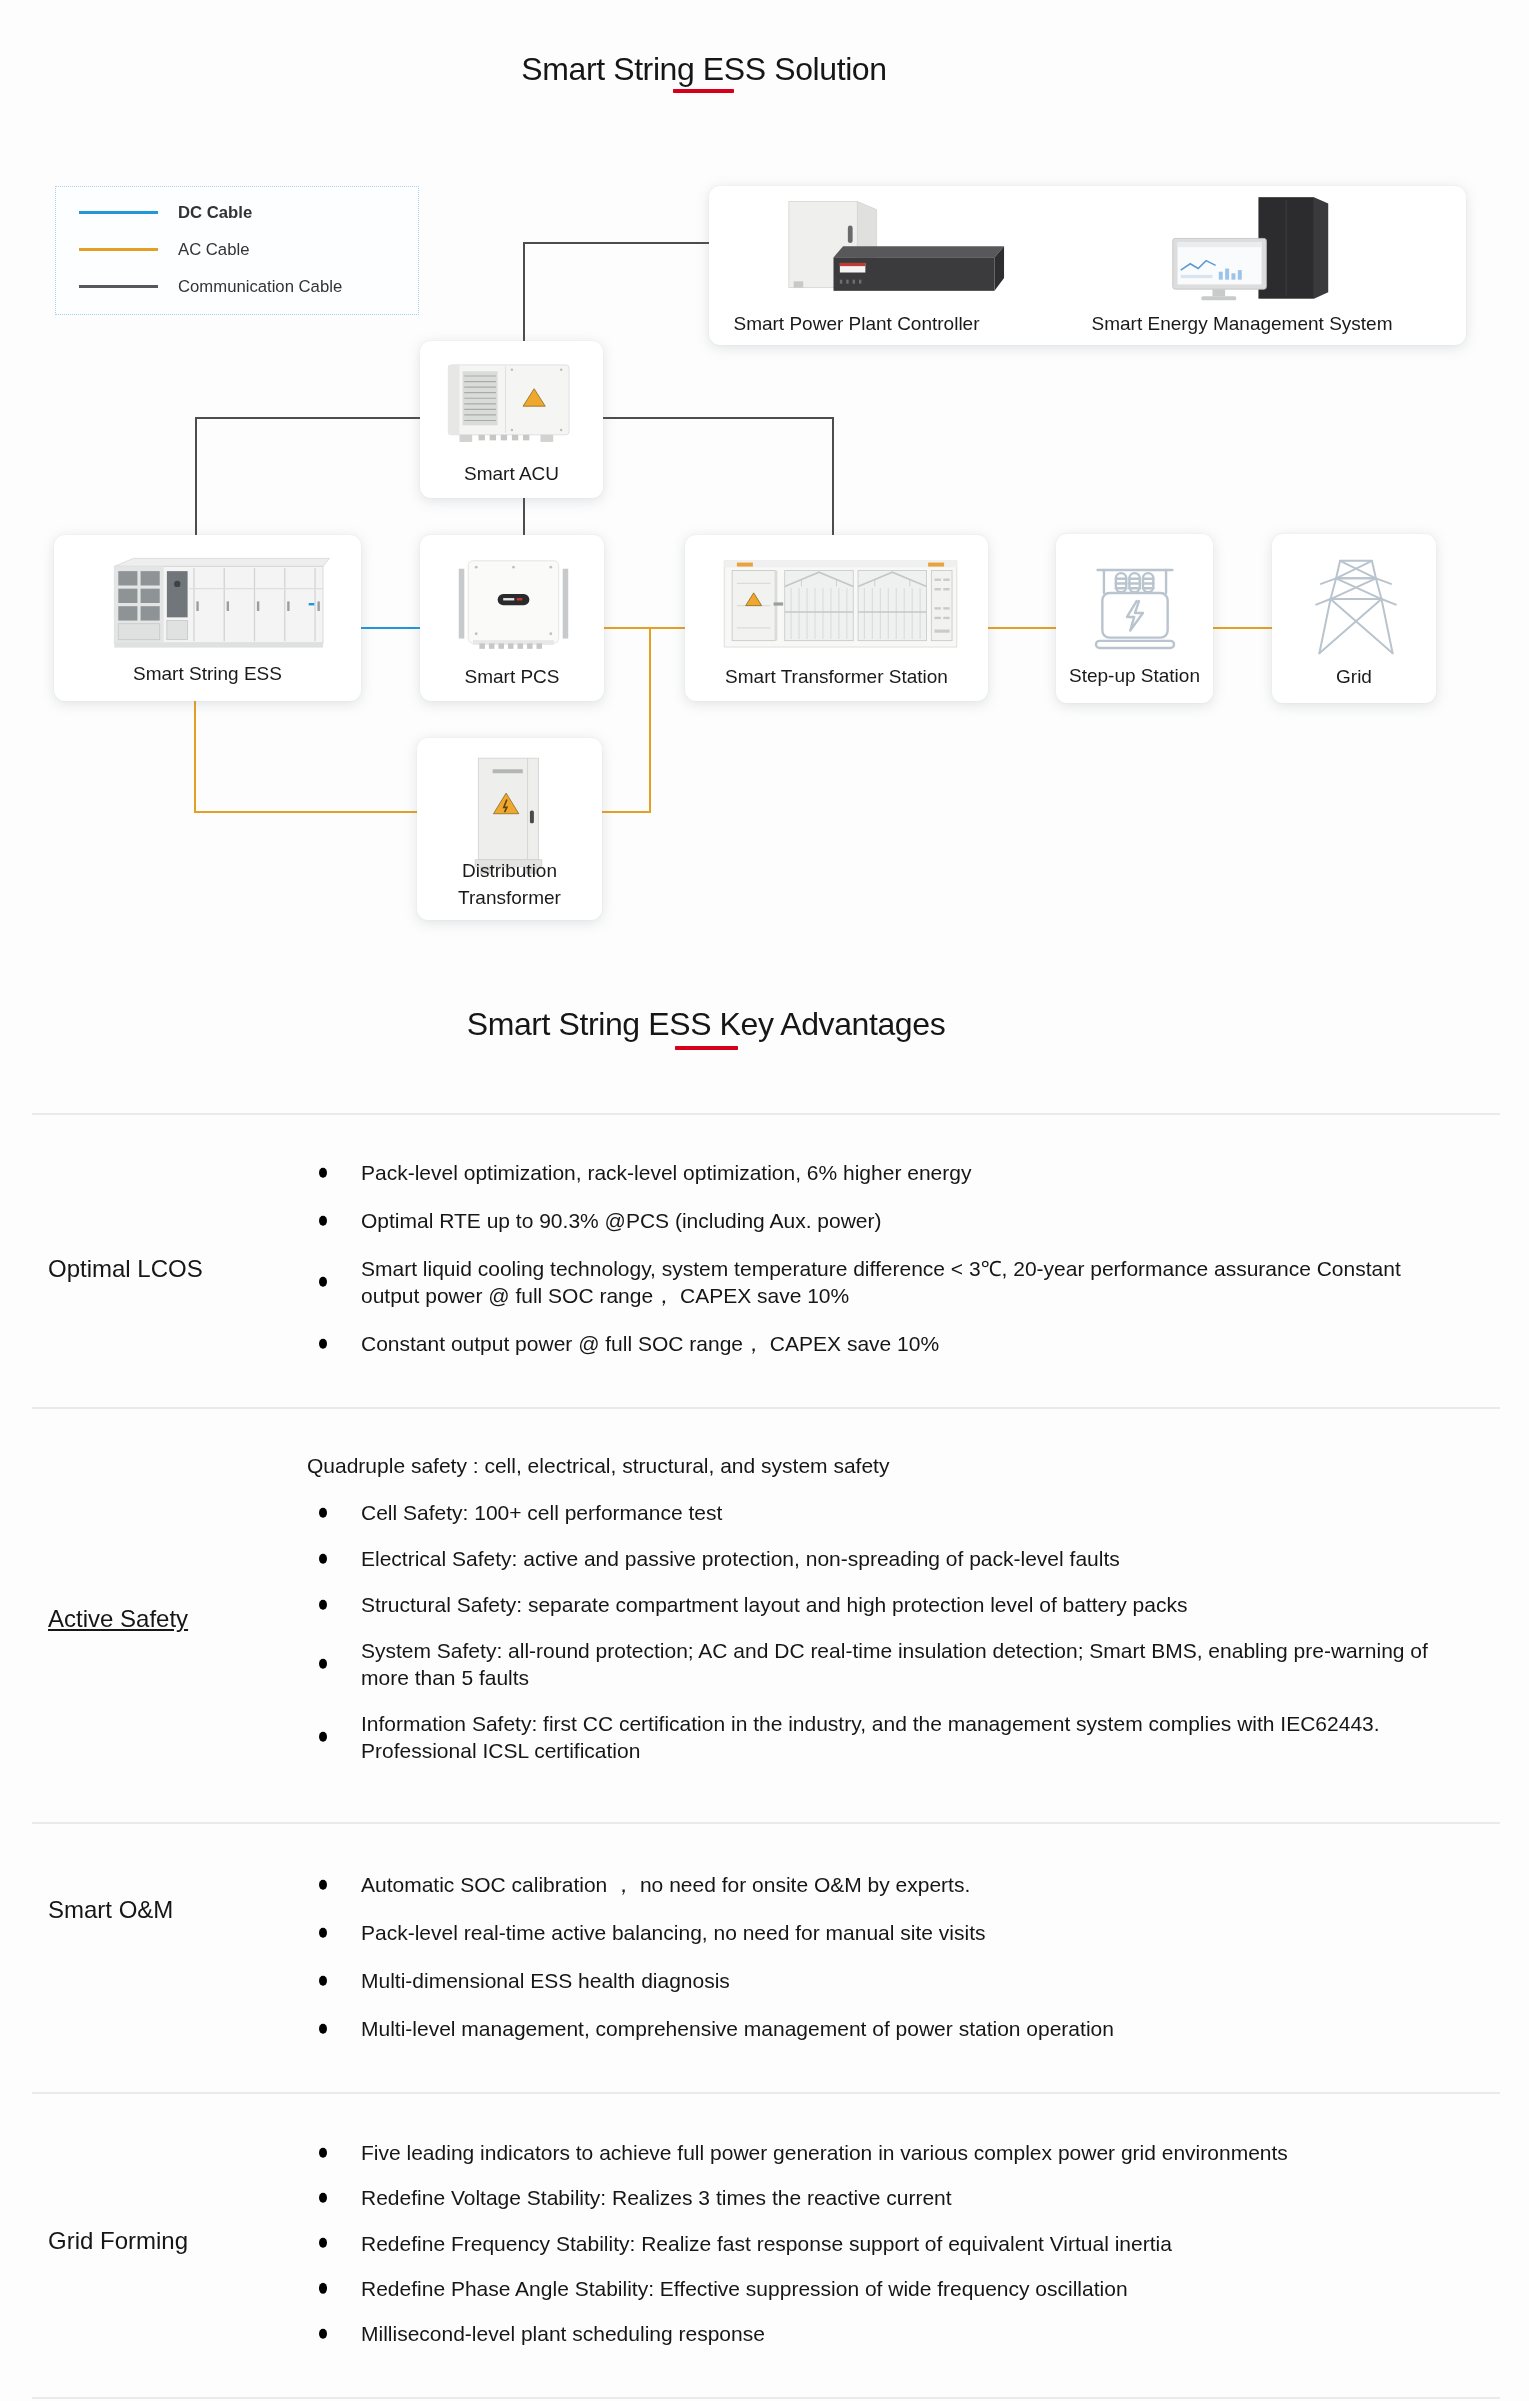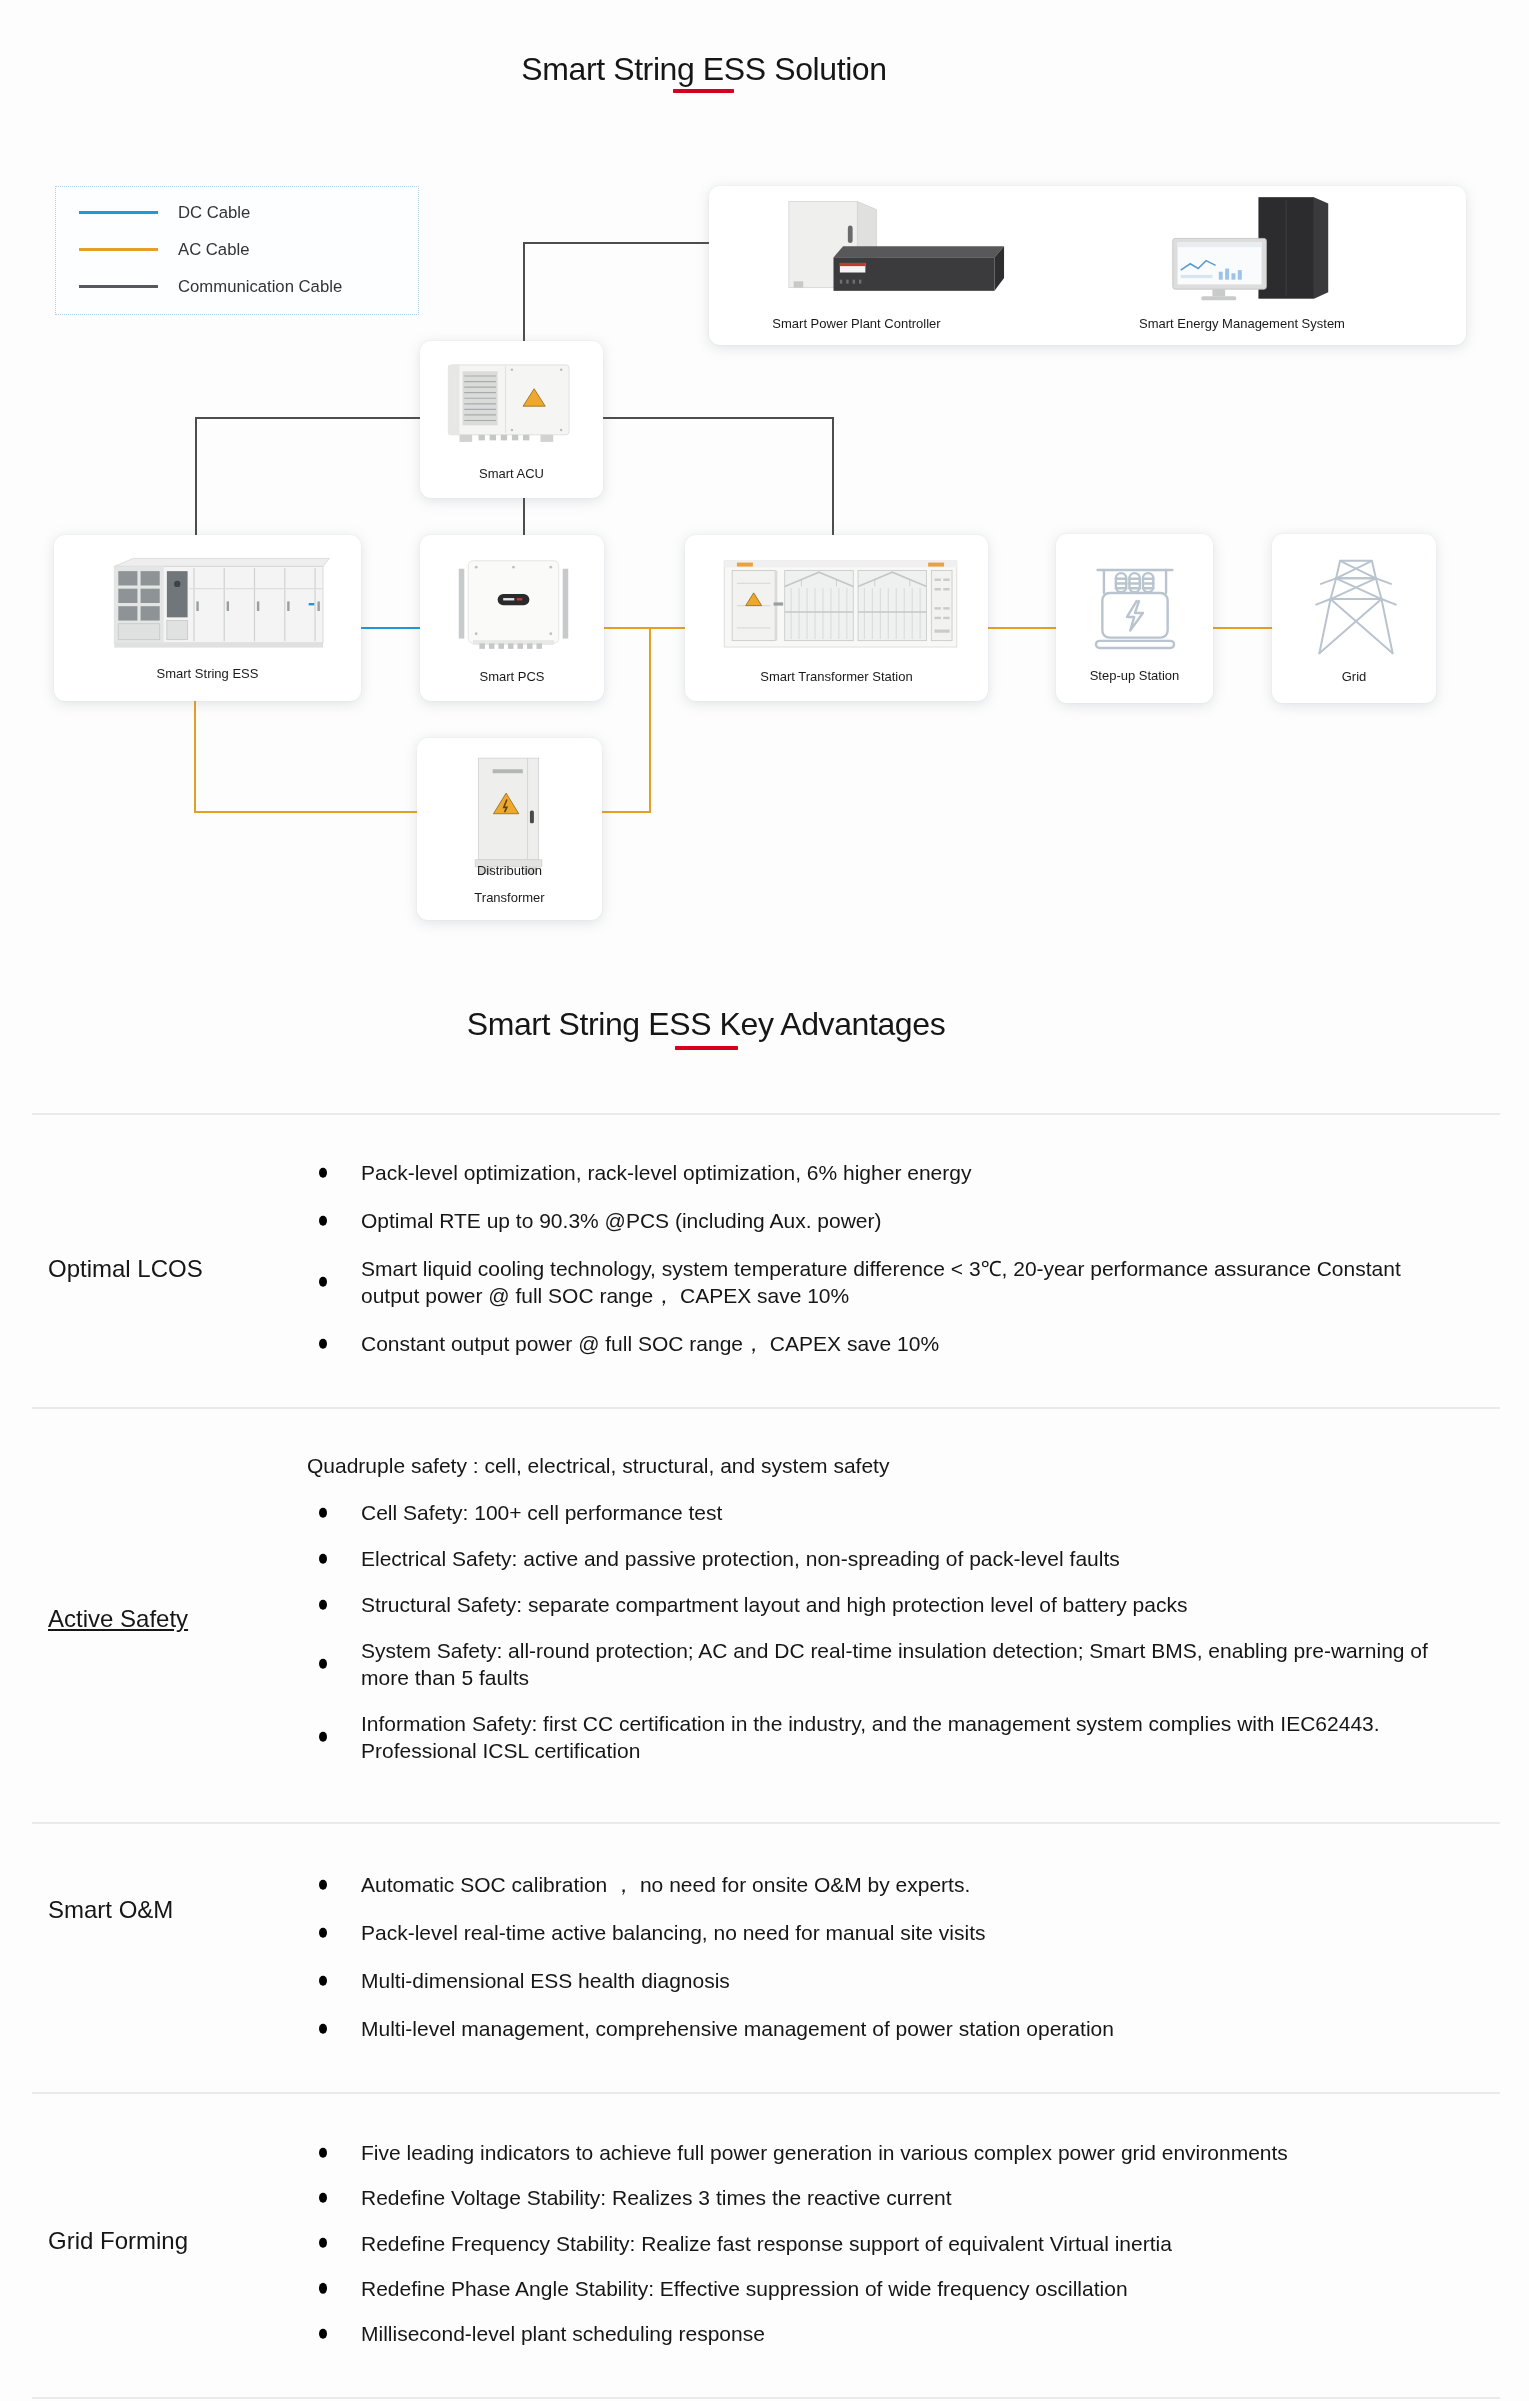--- a/index.html
+++ b/index.html
@@ -16,21 +16,21 @@
   .legend-row .swatch{position:absolute;left:23px;width:79px;height:2.4px;}
   .legend-row .lg-label{position:absolute;left:122px;font-size:16.7px;color:#333;}
   .swatch.dc{background:#2196D8;} .swatch.ac{background:#E5A024;} .swatch.comm{background:#55585C;}
   
   .line{position:absolute;z-index:1;}
   .line.h{height:2.4px;} .line.v{width:2.4px;}
   .line.comm{background:#4D4D4D;} .line.dc{background:#2196D8;} .line.ac{background:#E5A024;}
   
   .card{position:absolute;background:#FFFFFF;border-radius:11px;z-index:2;
         box-shadow:0 2.4px 12.7px rgba(110,120,130,0.20), 0 0 1.6px rgba(120,130,140,0.12);}
-  .node-label{position:absolute;z-index:3;text-align:center;font-size:13px;line-height:24px;color:#1A1A1A;}
+  .node-label{position:absolute;z-index:3;text-align:center;font-size:19px;line-height:24px;color:#1A1A1A;}
   .dev{position:absolute;z-index:3;}
   
   .divider{position:absolute;left:32px;width:1468px;height:2.4px;background:#E9EAEC;}
   .section-label{position:absolute;left:48px;font-size:24px;line-height:29px;color:#161616;}
   .adv-intro{position:absolute;left:307px;font-size:21px;line-height:27px;color:#161616;}
   .adv-list{position:absolute;left:315px;width:1191px;margin:2px;padding:0;list-style:none;}
   .adv-list li{position:relative;padding-left:44px;max-width:1147px;box-sizing:border-box;
                font-size:21px;line-height:27px;color:#161616;margin:0 0 21px 0;}
   .adv-list.tight li{margin-bottom:18.3px;}
   .adv-list.mid li{margin-bottom:19px;}
@@ -39,21 +39,21 @@
 </style>
 </head>
 <body>
 
 <div class="page">
 
   <div class="title" style="left:704px;top:51px;">Smart String ESS Solution</div>
   <div class="accent-bar" style="left:673px;top:89px;width:61px;"></div>
 
   <div class="legend">
-    <div class="legend-row" style="top:16px;">
+    <div class="legend-row" style="top:16px;font-weight:bold;">
       <span class="swatch dc"></span>
       <span class="lg-label">DC Cable</span>
     </div>
     <div class="legend-row" style="top:53px;">
       <span class="swatch ac"></span>
       <span class="lg-label">AC Cable</span>
     </div>
     <div class="legend-row" style="top:90px;">
       <span class="swatch comm"></span>
       <span class="lg-label">Communication  Cable</span>

